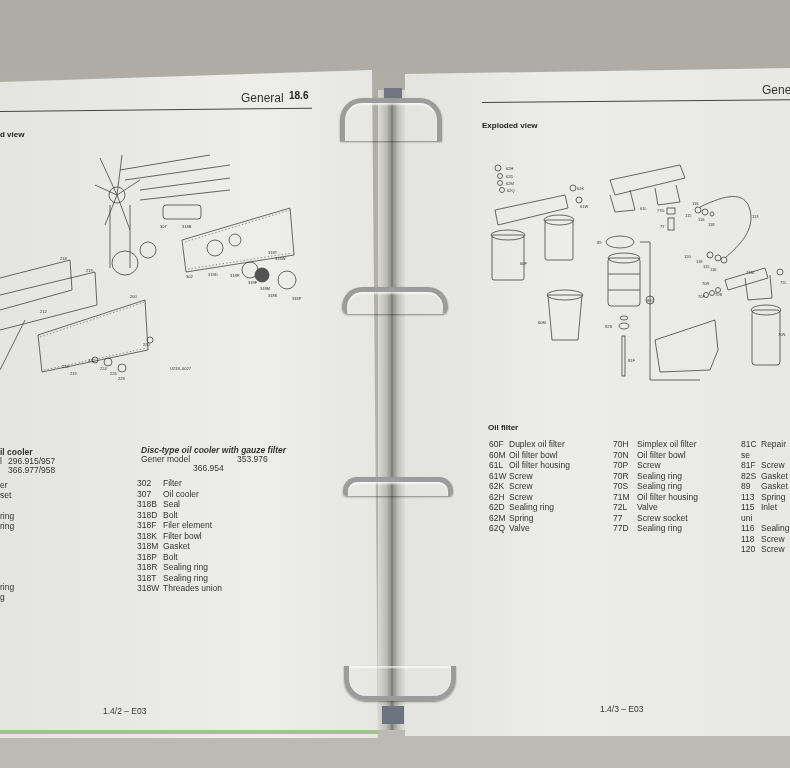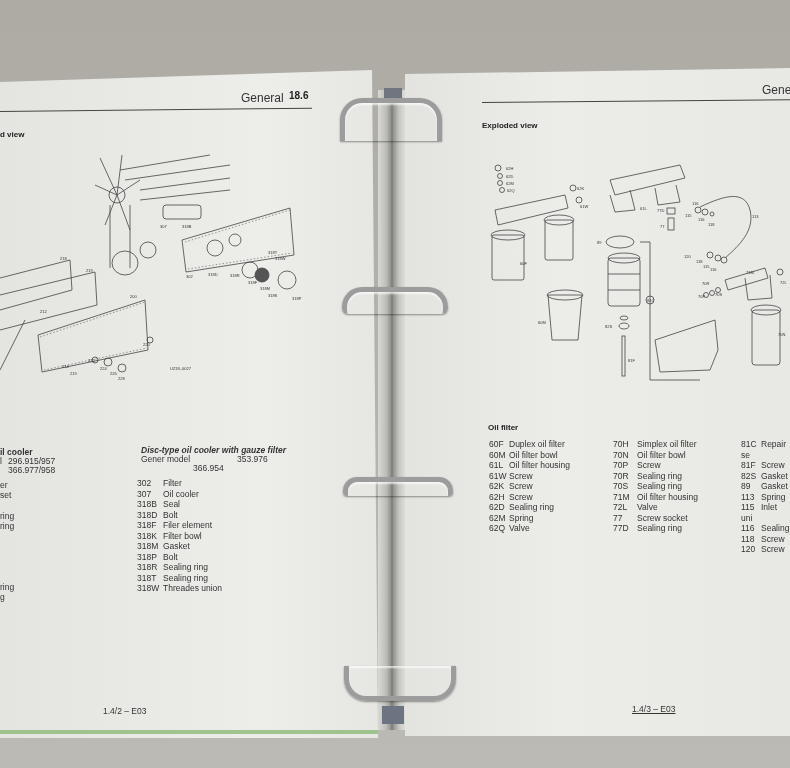--- a/index.html
+++ b/index.html
@@ -263,18 +263,18 @@
   <div class="item"><span class="code" style="width:20px">81F</span><span>Screw</span></div>
   <div class="item"><span class="code" style="width:20px">82S</span><span>Gasket</span></div>
   <div class="item"><span class="code" style="width:20px">89</span><span>Gasket</span></div>
   <div class="item"><span class="code" style="width:20px">113</span><span>Spring</span></div>
   <div class="item"><span class="code" style="width:20px">115</span><span>Inlet uni</span></div>
   <div class="item"><span class="code" style="width:20px">116</span><span>Sealing</span></div>
   <div class="item"><span class="code" style="width:20px">118</span><span>Screw</span></div>
   <div class="item"><span class="code" style="width:20px">120</span><span>Screw</span></div>
 </div>
 
-<div class="txt foot" style="left:632px;top:704px;text-decoration:underline;">1.4/3 – E03</div>
+<div class="txt foot" style="left:600px;top:704px;">1.4/3 – E03</div>
 
 <div class="ring" style="left:340px;top:98px;width:92px;height:38px;"></div>
 <div class="ring" style="left:342px;top:287px;width:96px;height:22px;border-radius:20px 20px 6px 6px;"></div>
 <div class="ring" style="left:343px;top:477px;width:100px;height:14px;border-radius:14px 14px 4px 4px;"></div>
 <div class="ring ring-b" style="left:344px;top:666px;width:102px;height:30px;"></div>
 
 </body></html>

